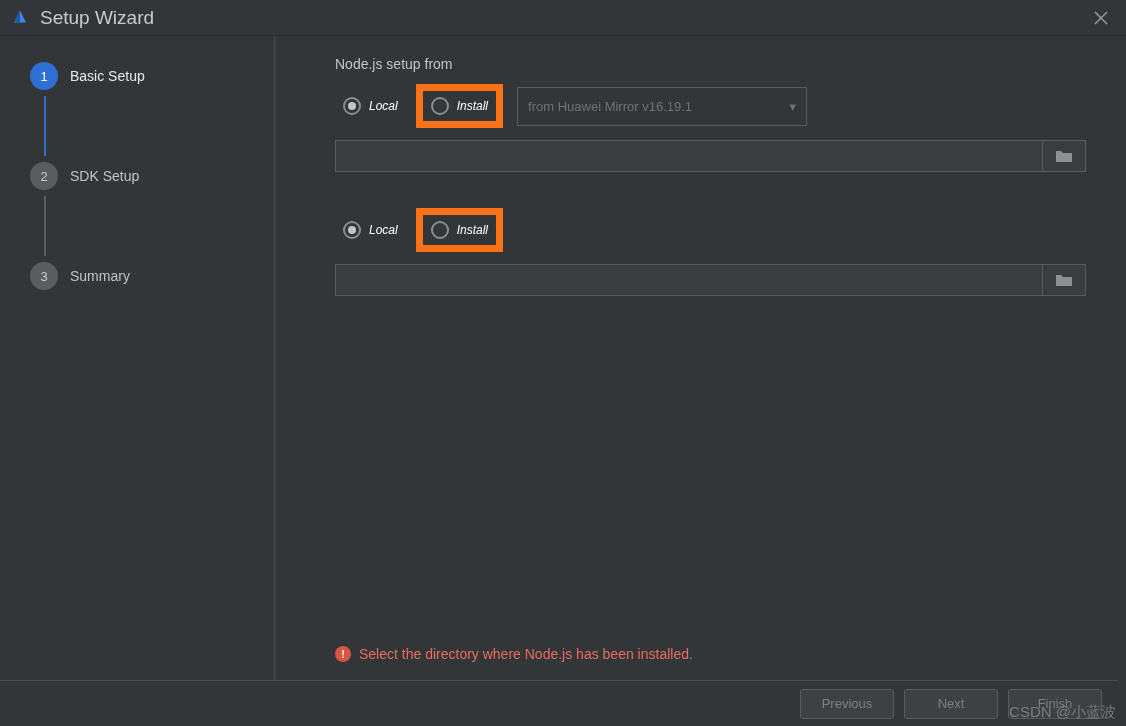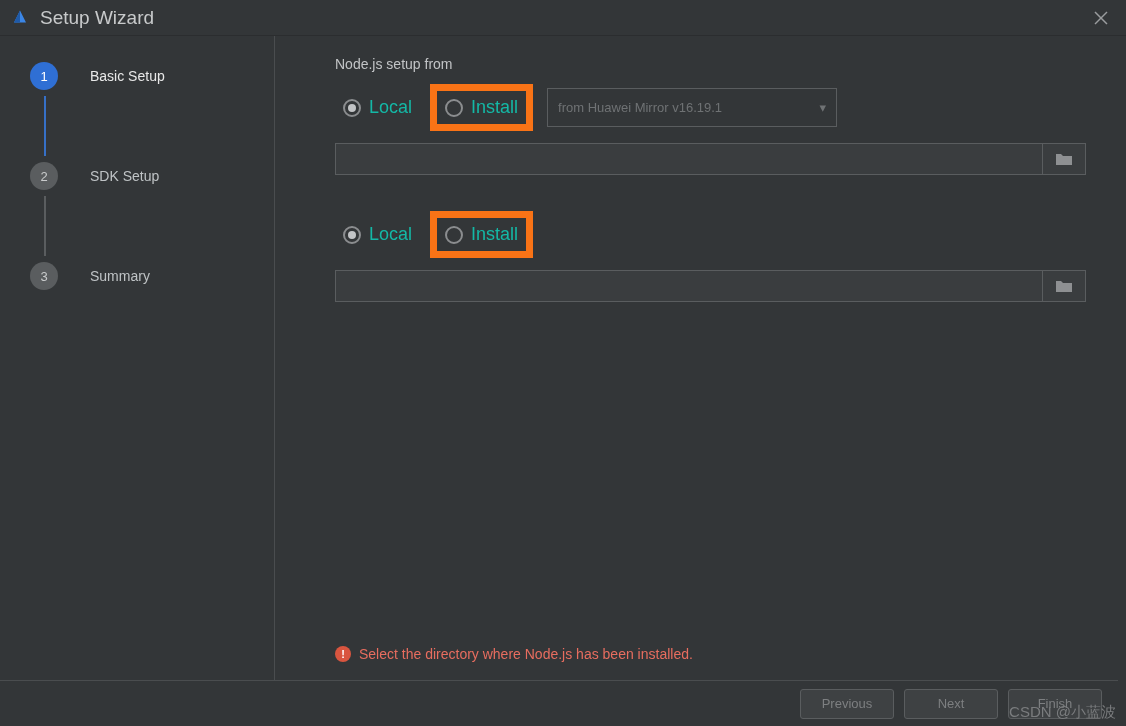--- a/index.html
+++ b/index.html
@@ -70,21 +70,21 @@
       justify-content: center;
       font-size: 13px;
       color: #c9cbcc;
       background: #5a5d5f;
     }
     .step-circle.active {
       background: #2f6fd4;
       color: #ffffff;
     }
     .step-label {
-      margin-left: 32px;
+      margin-left: 12px;
       color: #bfc3c5;
       font-size: 14px;
     }
     .step-label.active {
       color: #e8e8e8;
     }
     .connector {
       width: 2px;
       height: 60px;
       background: #3670c7;
@@ -144,22 +144,23 @@
       justify-content: center;
     }
     .radio.selected::after {
       content: "";
       width: 8px;
       height: 8px;
       border-radius: 50%;
       background: #c2c4c6;
     }
     .radio-label {
-      color: #14b8a6;
-      font-size: 18px;
+      color: #ffffff;
+      font-size: 12px;
+      font-style: italic;
     }
     .dropdown {
       flex: 0 0 290px;
       height: 39px;
       border: 1px solid #5a5d5f;
       display: flex;
       align-items: center;
       padding: 0 10px;
       color: #6f7274;
       font-size: 13px;

